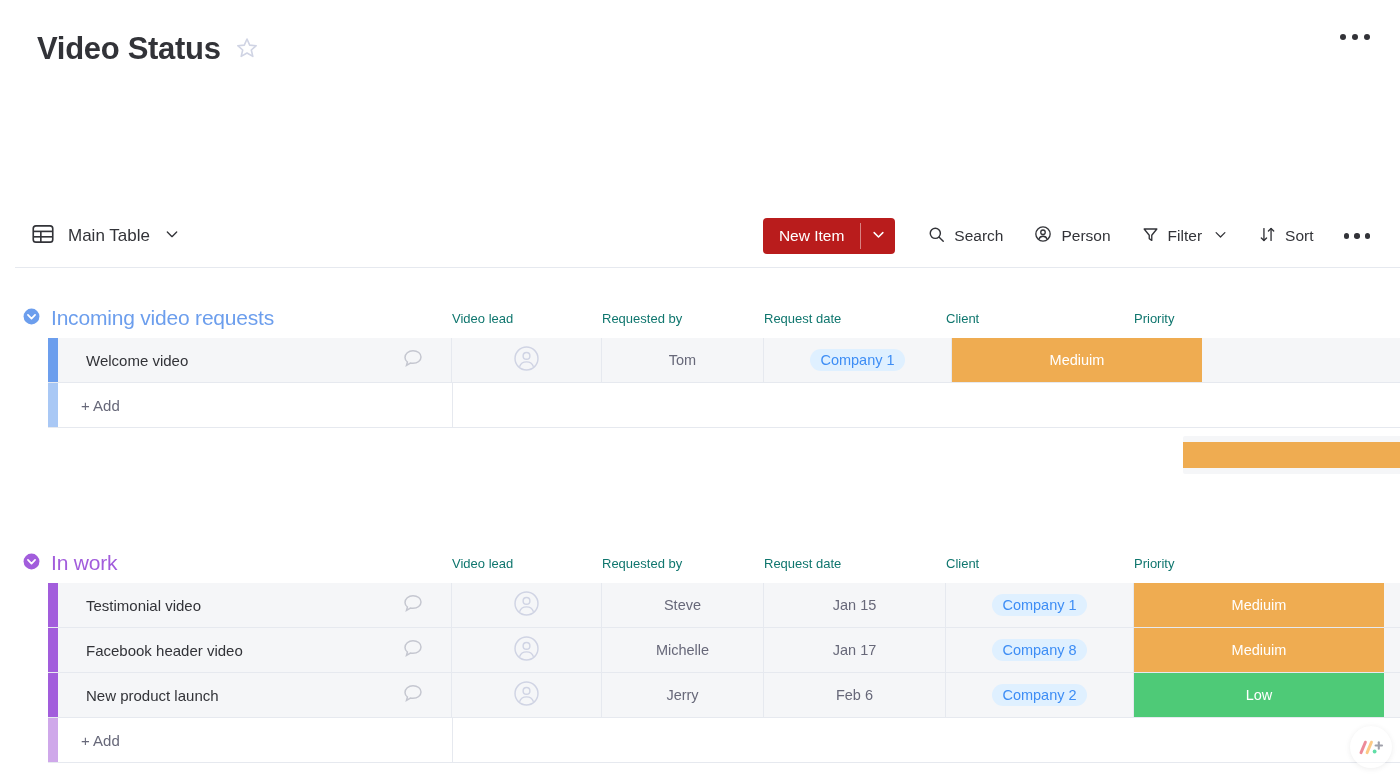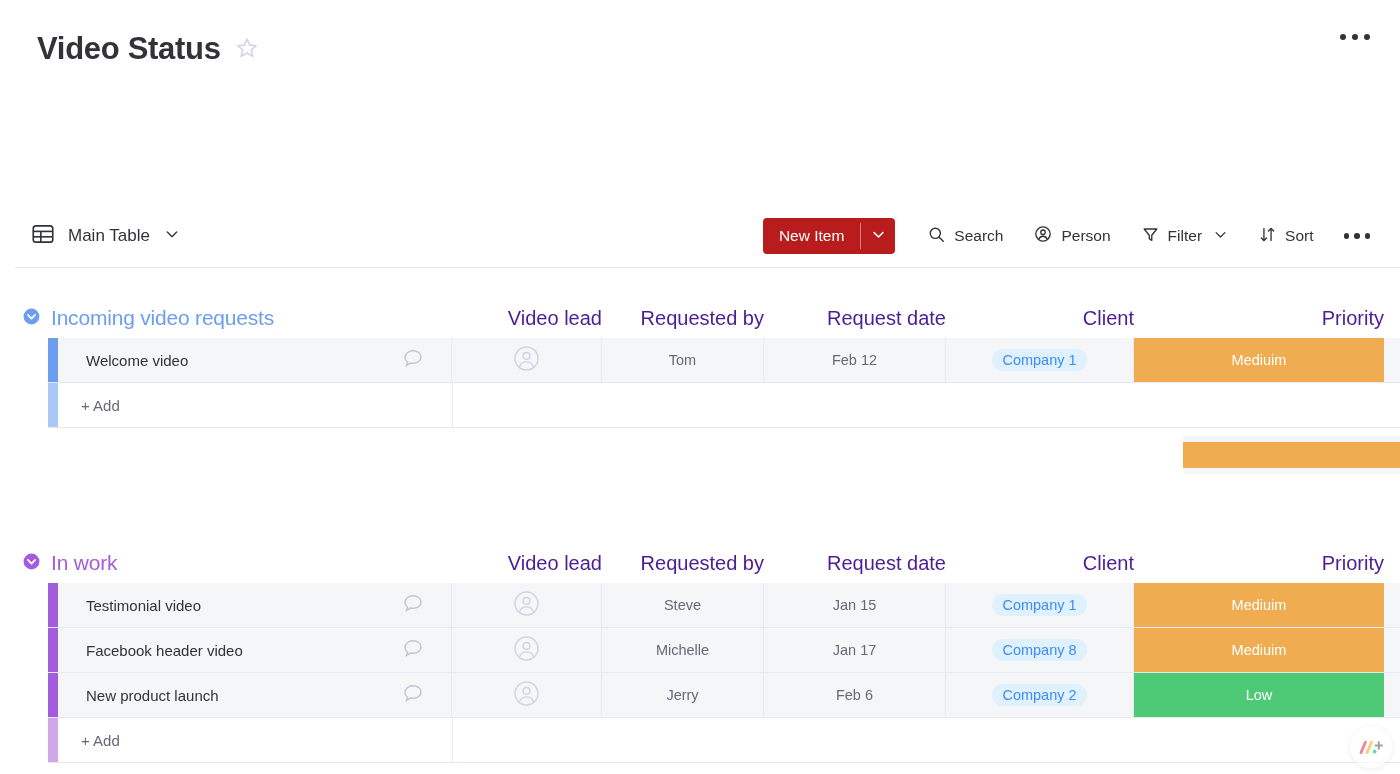--- a/index.html
+++ b/index.html
@@ -81,21 +81,21 @@
   .collapse-ic { margin-left: 22px; display: block; cursor: pointer; flex: none; }
   .group-name {
     margin-left: 10px; font-size: 21px; letter-spacing: -0.2px; cursor: pointer;
   }
 
   .col-headers {
     position: absolute; top: 0; left: 0; width: 1400px; height: 40px;
     display: flex; align-items: center; pointer-events: none;
   }
   .col-h {
-    position: absolute; text-align: right; font-size: 20px; color: #4c1d95;
+    position: absolute; text-align: left; font-size: 13px; color: #0f766e;
     pointer-events: auto;
   }
 
   
   .rows { margin-left: 48px; }
   .row {
     display: flex; align-items: stretch; height: 45px; position: relative;
     background: #f5f6f8;
     border-bottom: 1px solid #e6e9ef;
   }
@@ -293,21 +293,20 @@
         <div class="cell" style="width:150px;">
           <span>
             <svg width="27" height="27" viewBox="0 0 24 24" fill="none" stroke="#d0d4e4" stroke-width="1.3">
               <circle cx="12" cy="12" r="10.2"></circle>
               <circle cx="12" cy="9.7" r="3"></circle>
               <path d="M5.8 19.4c1-2.9 3.3-4.4 6.2-4.4s5.2 1.5 6.2 4.4"></path>
             </svg>
           </span>
         </div>
         <div class="cell" style="width:162px;">Tom</div>
-        <div class="cell" style="width:182px;">Feb 12</div>
         <div class="cell" style="width:188px;">
           <span class="tag">Company 1</span>
         </div>
         <div class="status" style="width:250px;background:#efac51;">
           <span>Mediuim</span>
         </div>
       </div>
 
       <div class="addrow">
         <div class="bar" style="background:#a9c8f5;"></div>

